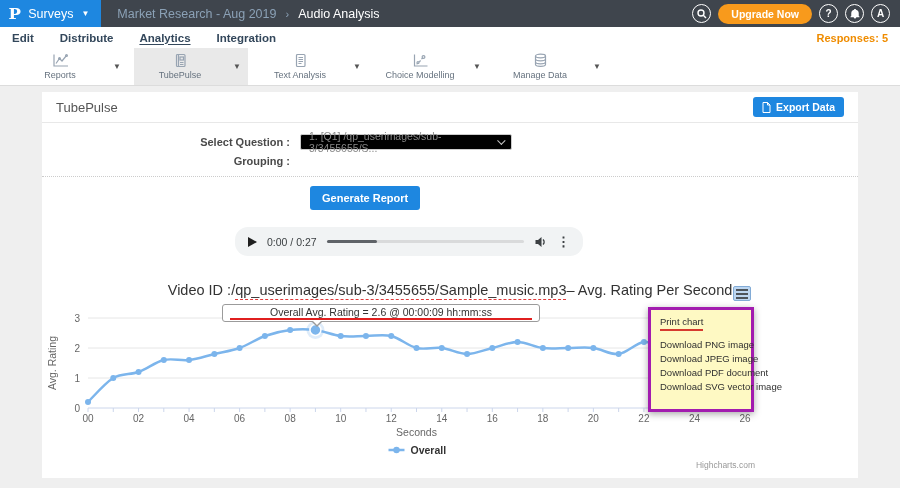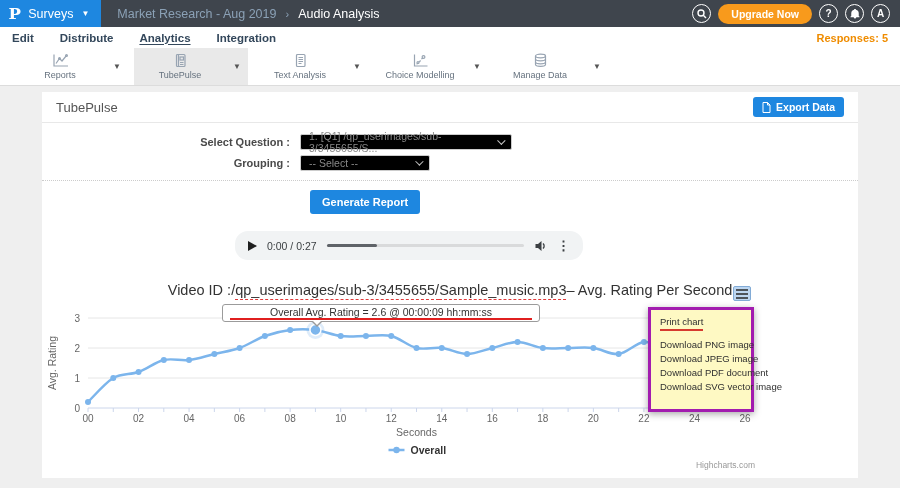--- a/index.html
+++ b/index.html
@@ -212,24 +212,20 @@
     <div class="form-area">
       <div class="form-row">
         <span class="form-label">Select Question :</span>
         <div class="select sel-q">
           <span>1. [Q1] /qp_userimages/sub-3/3455655/S...</span>
           <span class="chev"></span>
         </div>
       </div>
       <div class="form-row">
         <span class="form-label">Grouping :</span>
-        <div class="select sel-g">
-          <span>-- Select --</span>
-          <span class="chev"></span>
-        </div>
       </div>
       <div class="dotted-divider"></div>
       <button class="generate-btn">Generate Report</button>
     </div>
 
 
     <div class="player">
       <span class="play-btn"></span>
       <span class="time">0:00 / 0:27</span>
       <div class="track">

